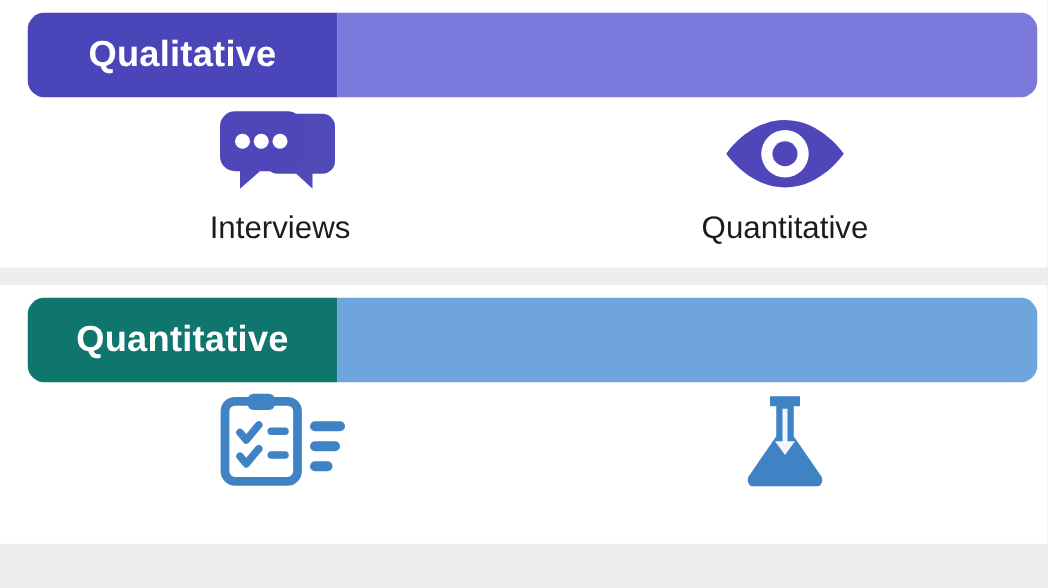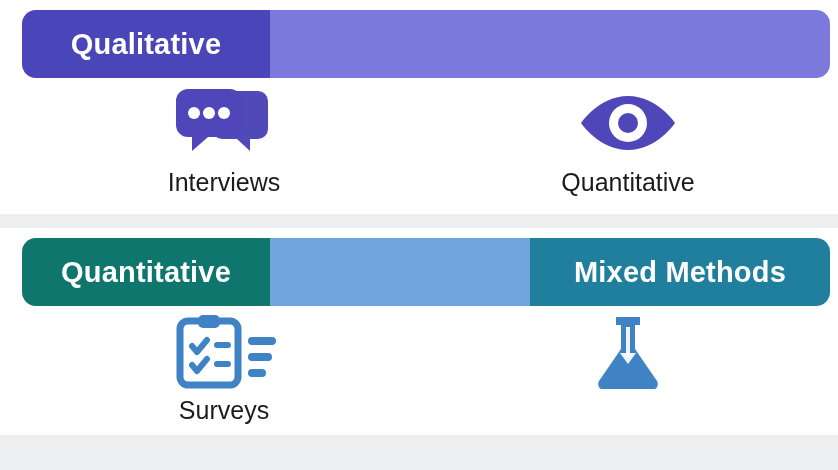--- a/index.html
+++ b/index.html
@@ -174,42 +174,38 @@
     </div>
   </div>
 
   <div class="panel panel-quantitative">
 
     <div class="header-bar bar-quantitative">
       <div class="seg seg-quant-primary">
         <span class="seg-label">Quantitative</span>
       </div>
       <div class="seg seg-quant-mid"></div>
-      <div class="seg seg-quant-mixed">
-        <span class="seg-label">Mixed Methods</span>
-      </div>
     </div>
 
     <div class="items-row row-quantitative">
 
       <div class="item">
         <div class="item-icon">
           <svg width="112" height="76" viewBox="0 0 112 76" aria-hidden="true">
             <rect x="12" y="8" width="58" height="64" rx="8" fill="none" stroke="#4083c4" stroke-width="7"></rect>
             <rect x="30" y="2" width="22" height="13" rx="5" fill="#4083c4"></rect>
             <path d="M24 33 l5 6 l10 -12" fill="none" stroke="#4083c4" stroke-width="6" stroke-linecap="round" stroke-linejoin="round"></path>
             <rect x="46" y="29" width="17" height="6" rx="3" fill="#4083c4"></rect>
             <path d="M24 52 l5 6 l10 -12" fill="none" stroke="#4083c4" stroke-width="6" stroke-linecap="round" stroke-linejoin="round"></path>
             <rect x="46" y="48" width="17" height="6" rx="3" fill="#4083c4"></rect>
             <rect x="80" y="24" width="28" height="8" rx="4" fill="#4083c4"></rect>
             <rect x="80" y="40" width="24" height="8" rx="4" fill="#4083c4"></rect>
             <rect x="80" y="56" width="18" height="8" rx="4" fill="#4083c4"></rect>
           </svg>
         </div>
-        <div class="item-label">Surveys</div>
       </div>
 
       <div class="item">
         <div class="item-icon">
           <svg width="84" height="76" viewBox="0 0 84 76" aria-hidden="true">
             <path d="M30 4 h24 v8 h-5 v24 l22 32 a6 6 0 0 1 -5 9 H18 a6 6 0 0 1 -5 -9 l22 -32 V12 h-5 z" fill="#4083c4"></path>
             <path d="M40 14 h4 v26 l-2 3 l-2 -3 z" fill="#ffffff" opacity="0.92"></path>
             <path d="M34 40 h16 l-8 11 z" fill="#ffffff" opacity="0.92"></path>
           </svg>
         </div>

